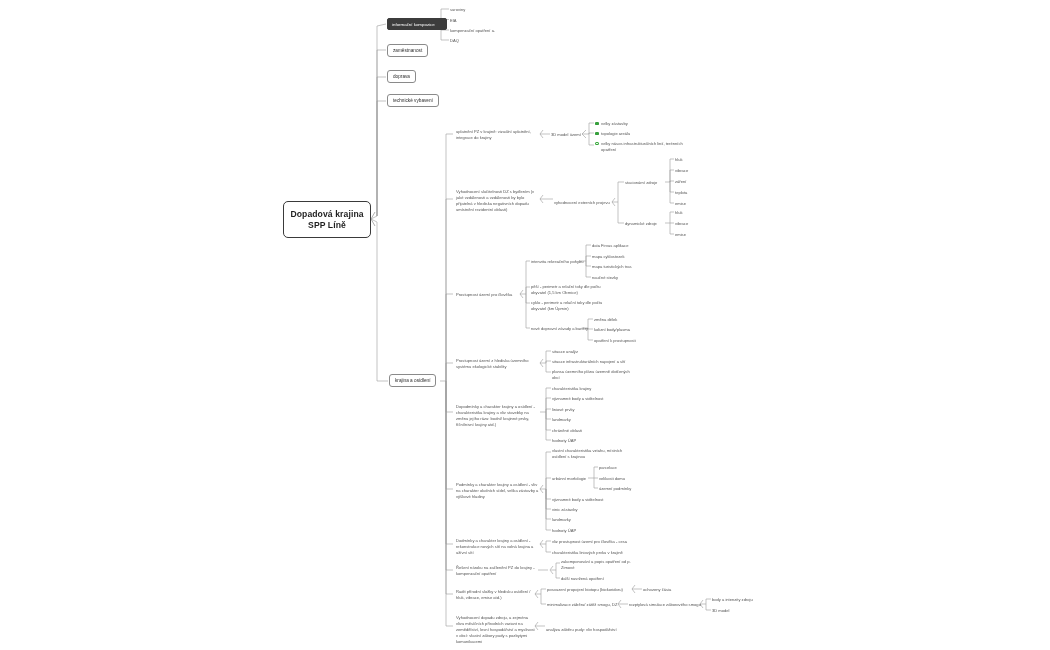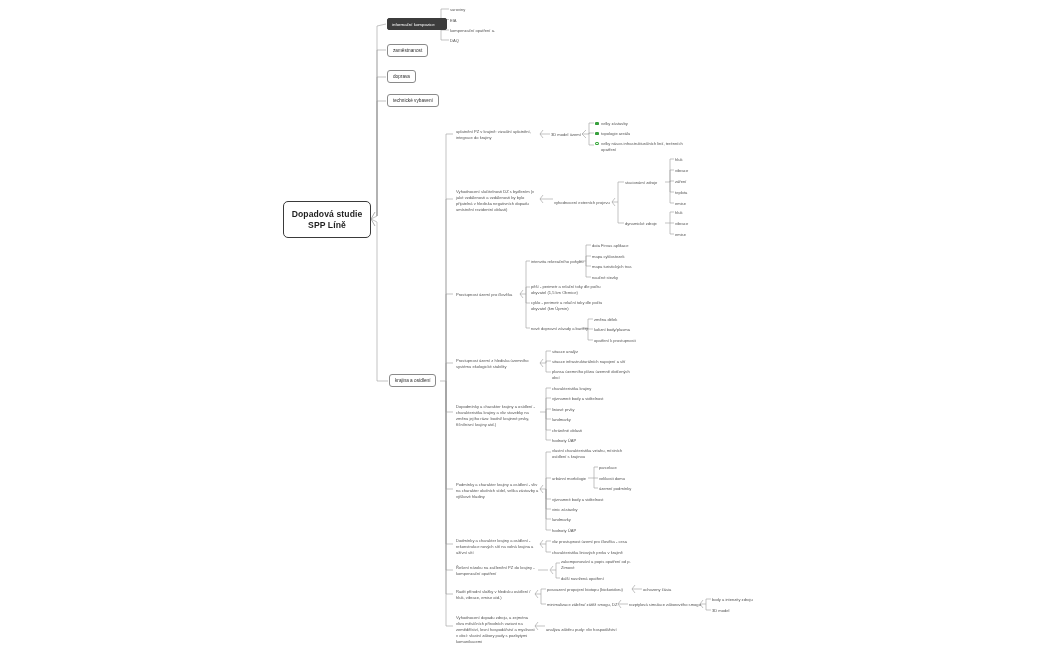--- a/index.html
+++ b/index.html
@@ -177,21 +177,21 @@
       <path d="M706 604 L706 610 L711 610"></path>
       <path d="M703 600 L700 604 L703 608"></path>
 
       <path d="M535 626 L541 626 L545 626"></path>
       <path d="M538 622 L535 626 L538 630"></path>
     </g>
   </svg>
 
   <div class="node root">
     <div>
-      <span>Dopadová studie</span>
+      <span>Dopadová krajina</span>
       <span>SPP Líně</span>
     </div>
   </div>
 
   <div class="node topic-dark">informační kompozice</div>
   <div class="node topic-light t-zam">zaměstnanost</div>
   <div class="node topic-light t-dop">doprava</div>
   <div class="node topic-light t-tech">technické vybavení</div>
   <div class="node topic-light t-kraj">krajina a osídlení</div>
 

